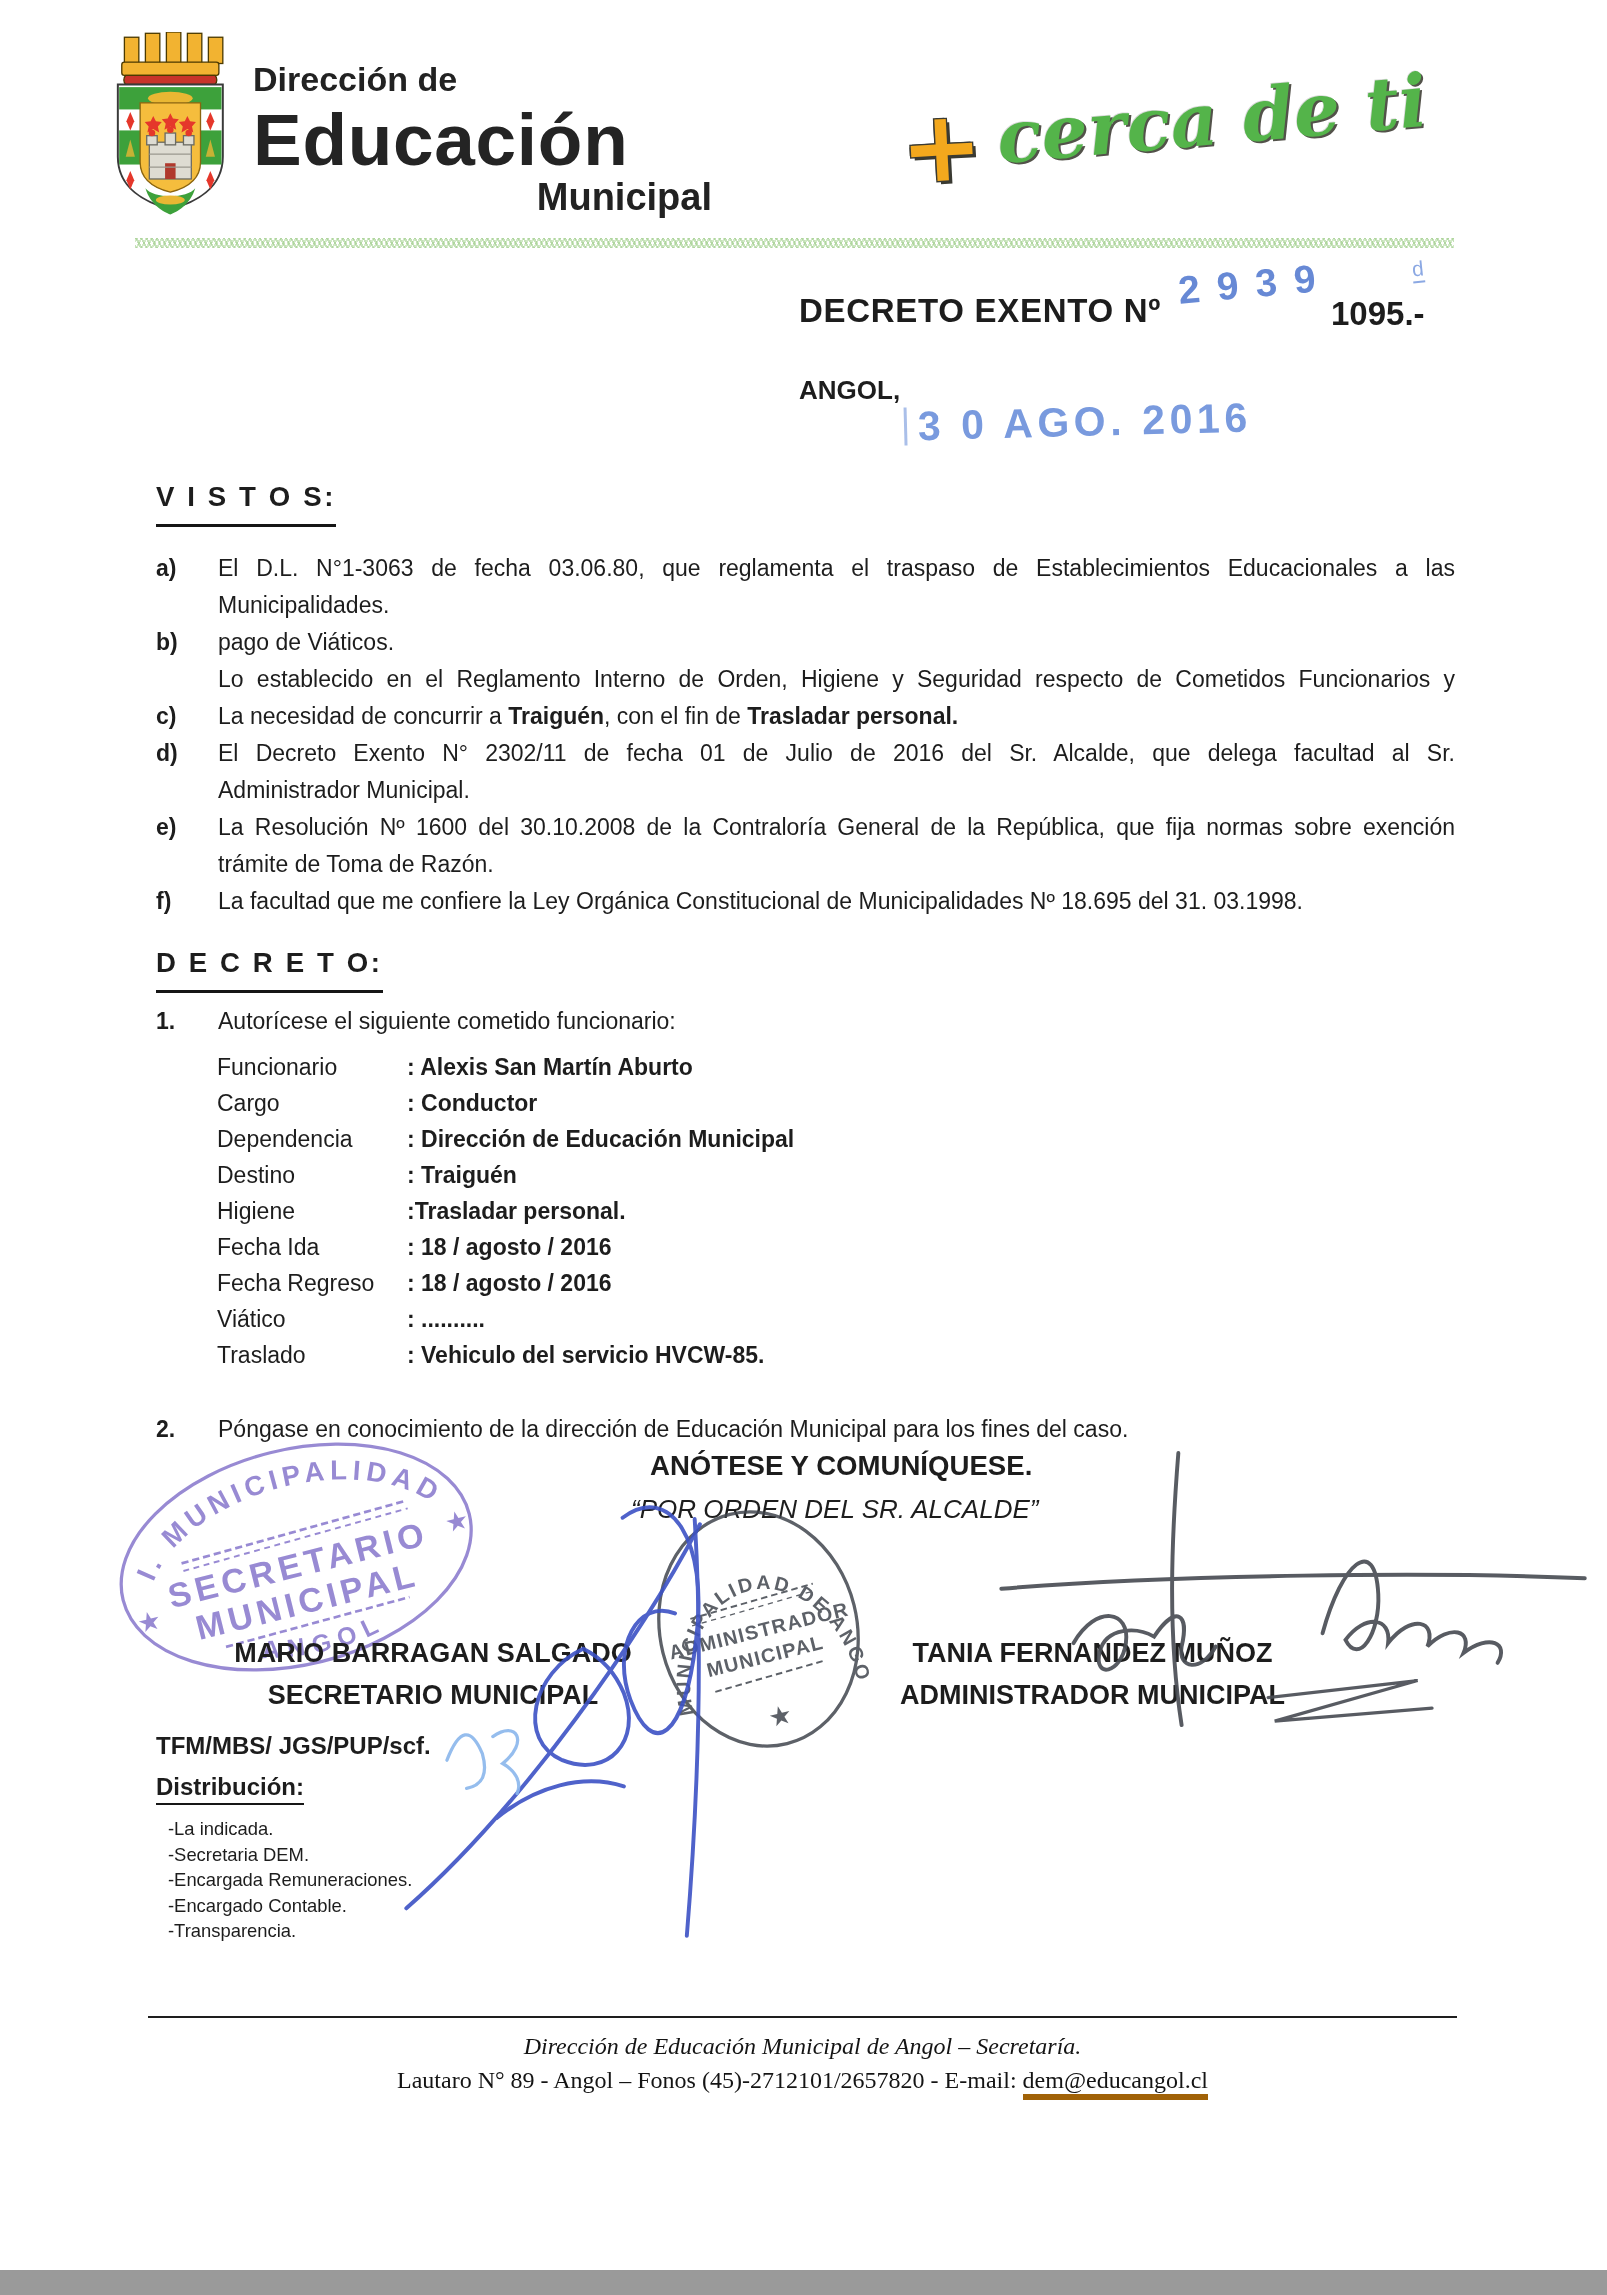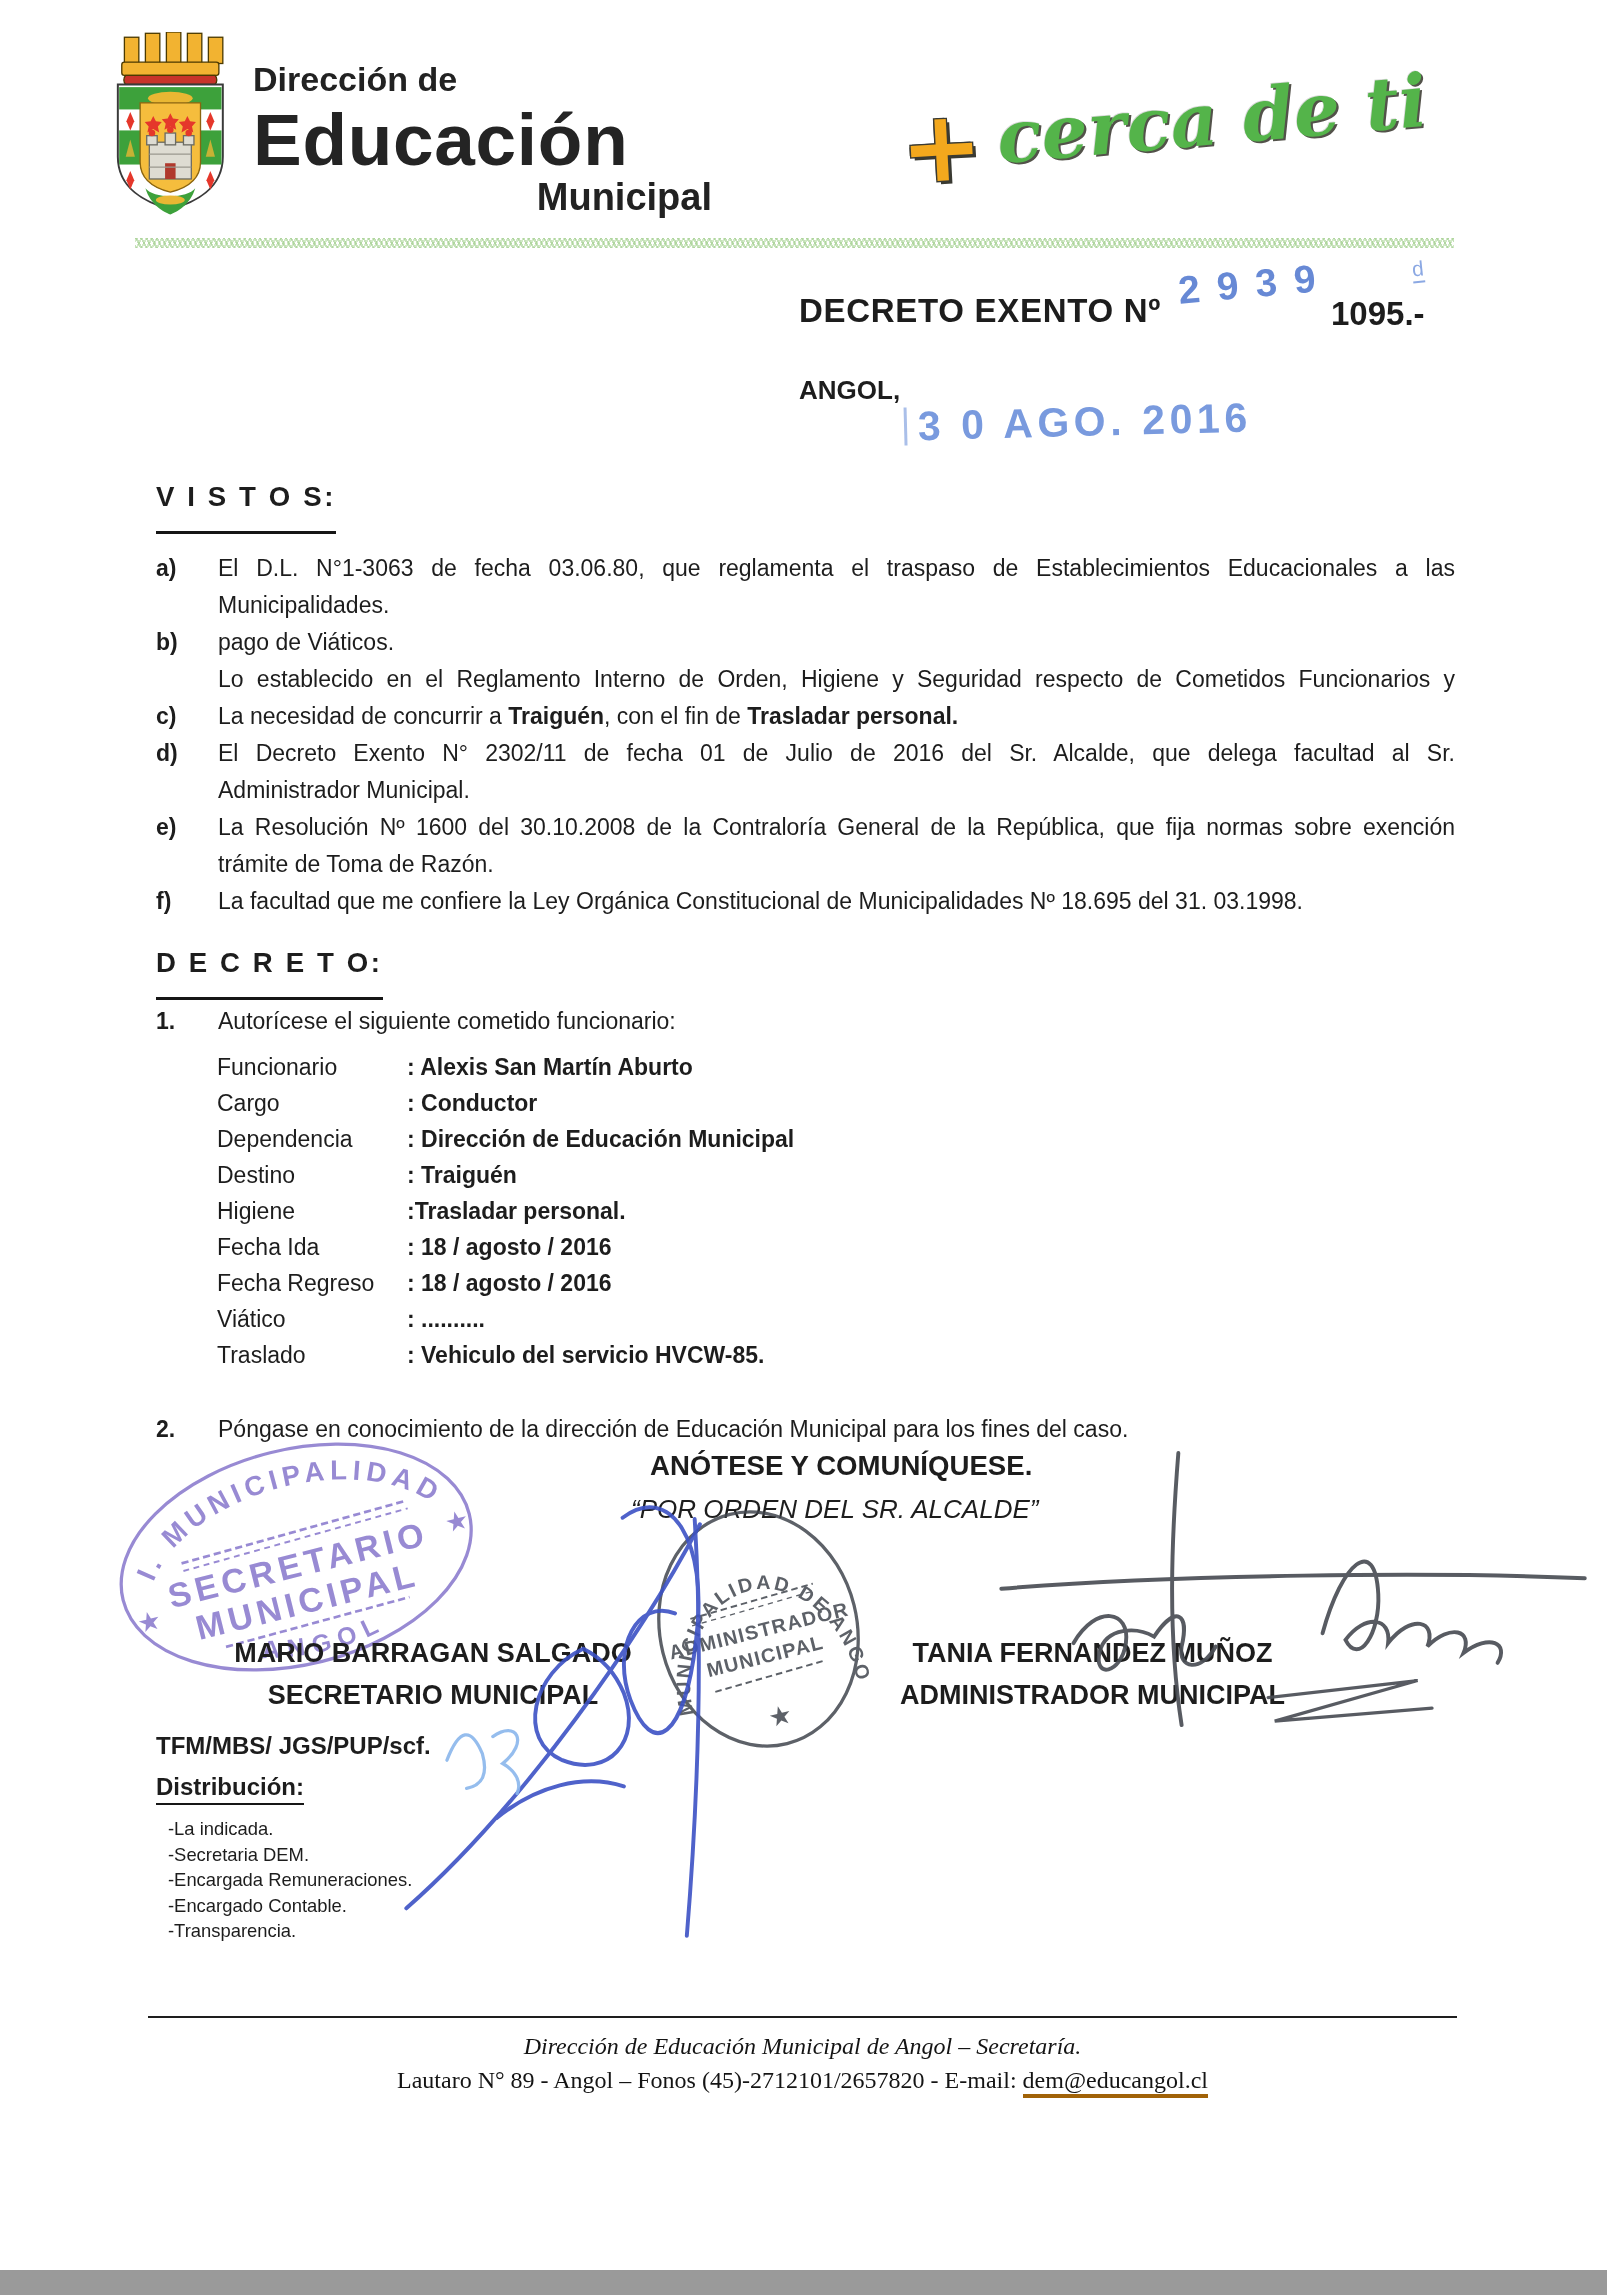--- a/index.html
+++ b/index.html
@@ -29,21 +29,21 @@
            color:#5b7fd2;transform:rotate(-5deg);opacity:.92;}
   .t-num{left:1331px;top:295px;font-size:33px;font-weight:700;}
   .t-artifact{left:1412px;top:257px;font-size:21px;color:#7f9fe0;border-bottom:2px solid #7f9fe0;
               transform:rotate(-6deg);opacity:.9;}
   .t-place{left:799px;top:375px;font-size:26px;font-weight:700;}
   .t-date{left:904px;top:399px;font-size:41px;font-weight:700;letter-spacing:4.6px;
           color:#6f93dc;transform:rotate(-1.5deg);opacity:.93;white-space:nowrap;}
   .t-date-bar{display:inline-block;width:3.3px;height:38px;background:#a4bbe8;margin-right:10.5px;vertical-align:-5.2px;}
   
   .h1{font-size:27.6px;font-weight:700;letter-spacing:2.6px;border-bottom:3.3px solid #161616;
-      padding-bottom:18px;display:inline-block;}
+      padding-bottom:11px;display:inline-block;}
   
   .v-list{left:156px;top:550px;width:1299px;}
   .v-item{display:flex;}
   .v-label{width:62px;flex:0 0 62px;font-weight:700;font-size:23px;line-height:37px;}
   .v-body{flex:1;font-size:23px;line-height:37px;}
   .v-line{text-align:justify;}
   .v-line.fj{text-align-last:justify;}
   
   .d-item{display:flex;}
   .d-num{width:62px;flex:0 0 62px;font-weight:700;font-size:23px;line-height:37px;}
@@ -65,21 +65,21 @@
   .initials{left:156px;top:1732px;font-size:24px;font-weight:700;}
   .dist-h{left:156px;top:1773px;font-size:24px;font-weight:700;border-bottom:2.6px solid #161616;
           padding-bottom:2px;display:inline-block;}
   .dist-list{left:168px;top:1816px;font-size:18.4px;line-height:25.6px;}
   
   .f-line{left:148px;top:2016px;width:1309px;height:2px;background:#1e1e1e;}
   .f-text{left:148px;width:1309px;text-align:center;font-family:"Liberation Serif",serif;
           font-size:24px;color:#141414;}
   .f-1{top:2033px;font-style:italic;}
   .f-2{top:2067px;}
-  .f-email{border-bottom:4px solid #a16207;padding-bottom:0.7px;}
+  .f-email{border-bottom:6px solid #a16207;padding-bottom:0.7px;}
   
   svg text, svg textPath{font-family:"Liberation Sans",sans-serif;}
 </style>
 </head>
 <body>
 
 <div class="page">
 
   <svg class="abs" style="left:106px;top:31.5px;" width="128" height="187" viewBox="0 0 195 285">
 

